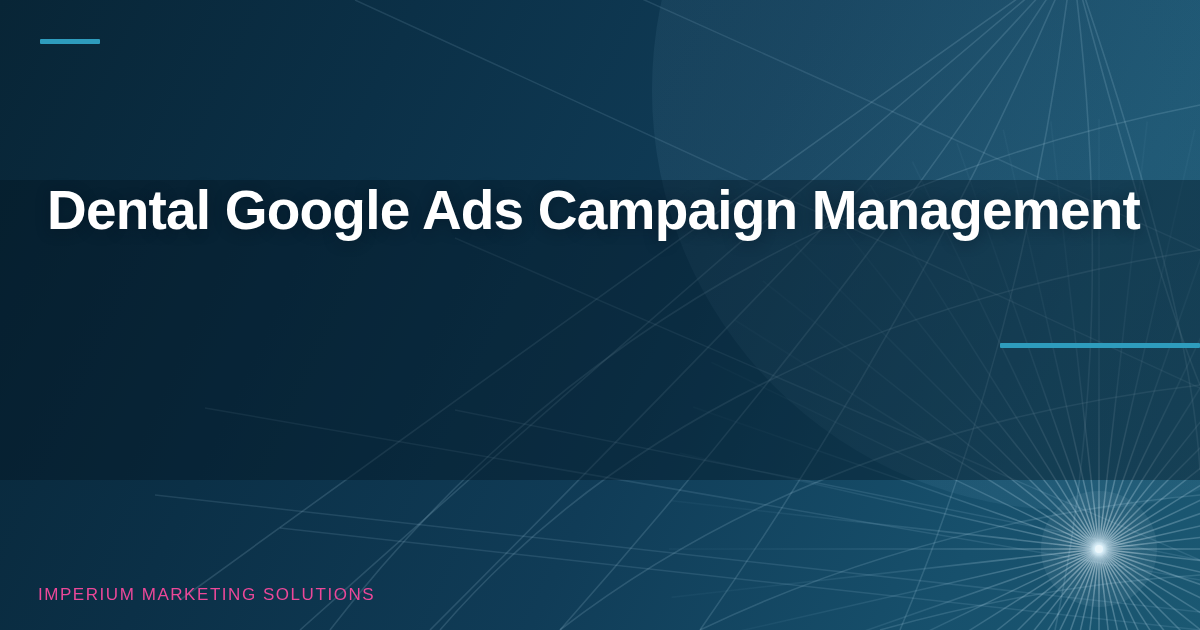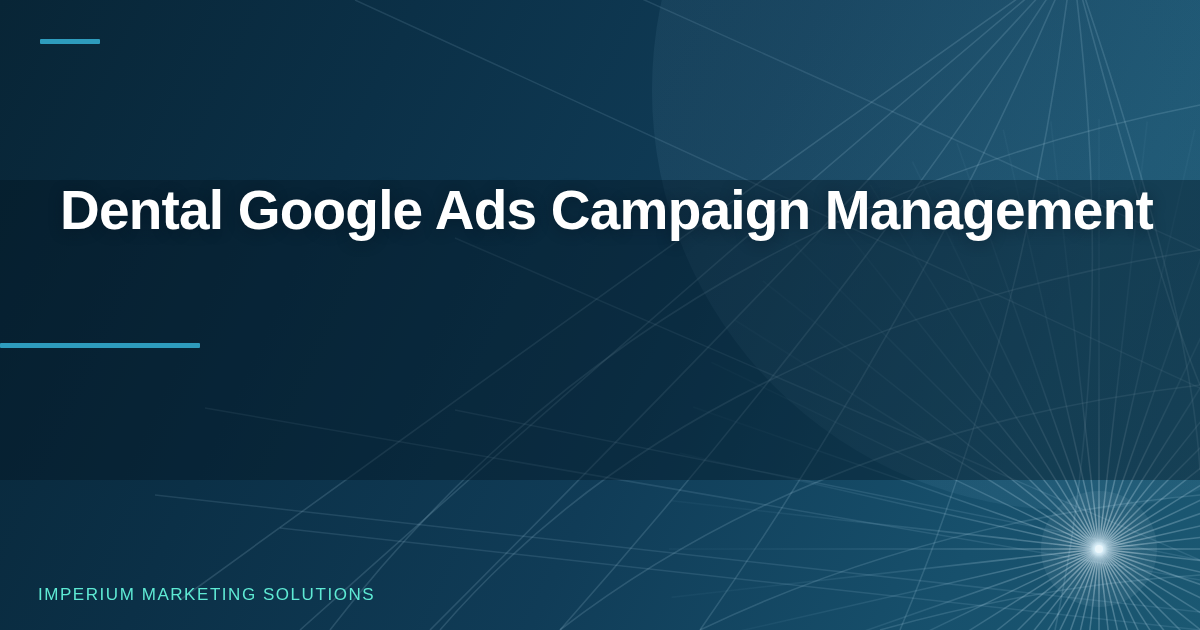--- a/index.html
+++ b/index.html
@@ -100,21 +100,21 @@
   }
 
   #title-block {
     position: absolute;
     left: 0;
     top: 0;
     width: 1200px;
     height: 528px;
     display: flex;
     flex-direction: column;
-    align-items: flex-start;
+    align-items: flex-end;
     justify-content: center;
     gap: 47px;
   }
 
   #page-title {
     margin: 0;
     padding: 0 60px;
     font-size: 55px;
     line-height: 1.12;
     font-weight: 700;
@@ -133,21 +133,21 @@
     border-radius: 1px;
   }
 
   #footer-brand {
     position: absolute;
     left: 38px;
     bottom: 25px;
     font-size: 17px;
     font-weight: 400;
     letter-spacing: 1.55px;
-    color: #5eead4;
+    color: #ec4899;
     white-space: nowrap;
   }
 </style>
 </head>
 <body>
 
 <div id="card">
 
   <div id="bg-gradient" class="bg-layer"></div>
   <div id="bg-disc"></div>

